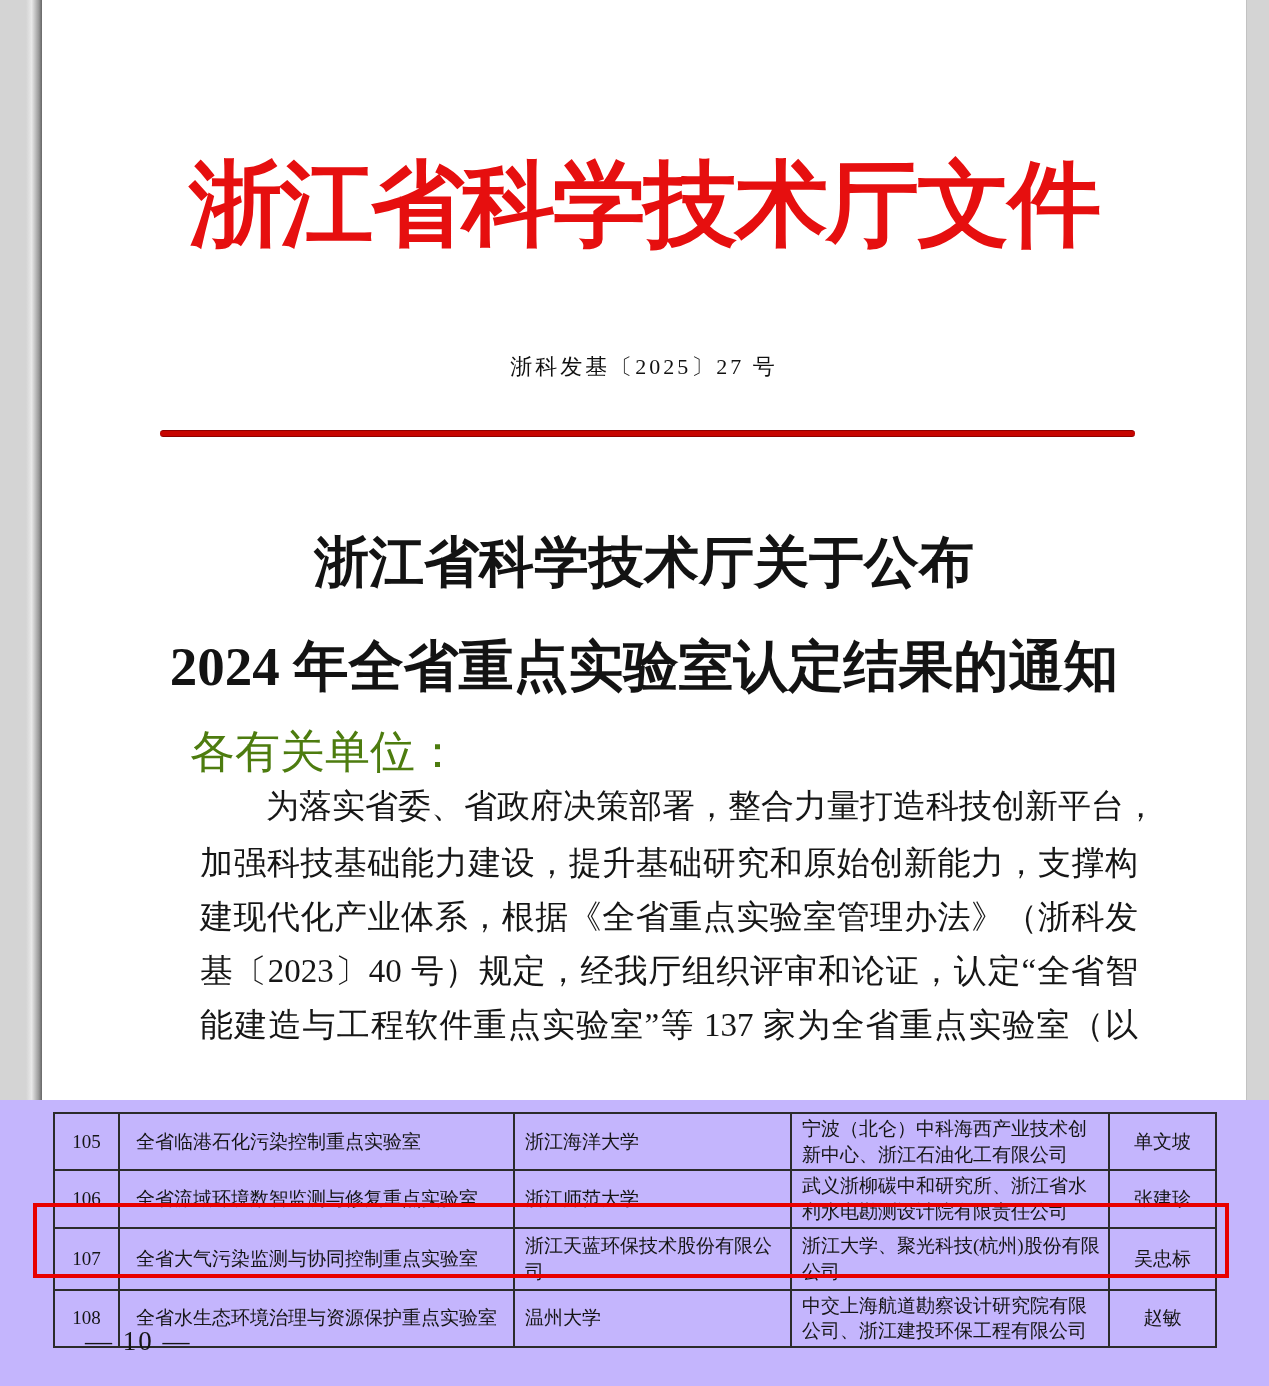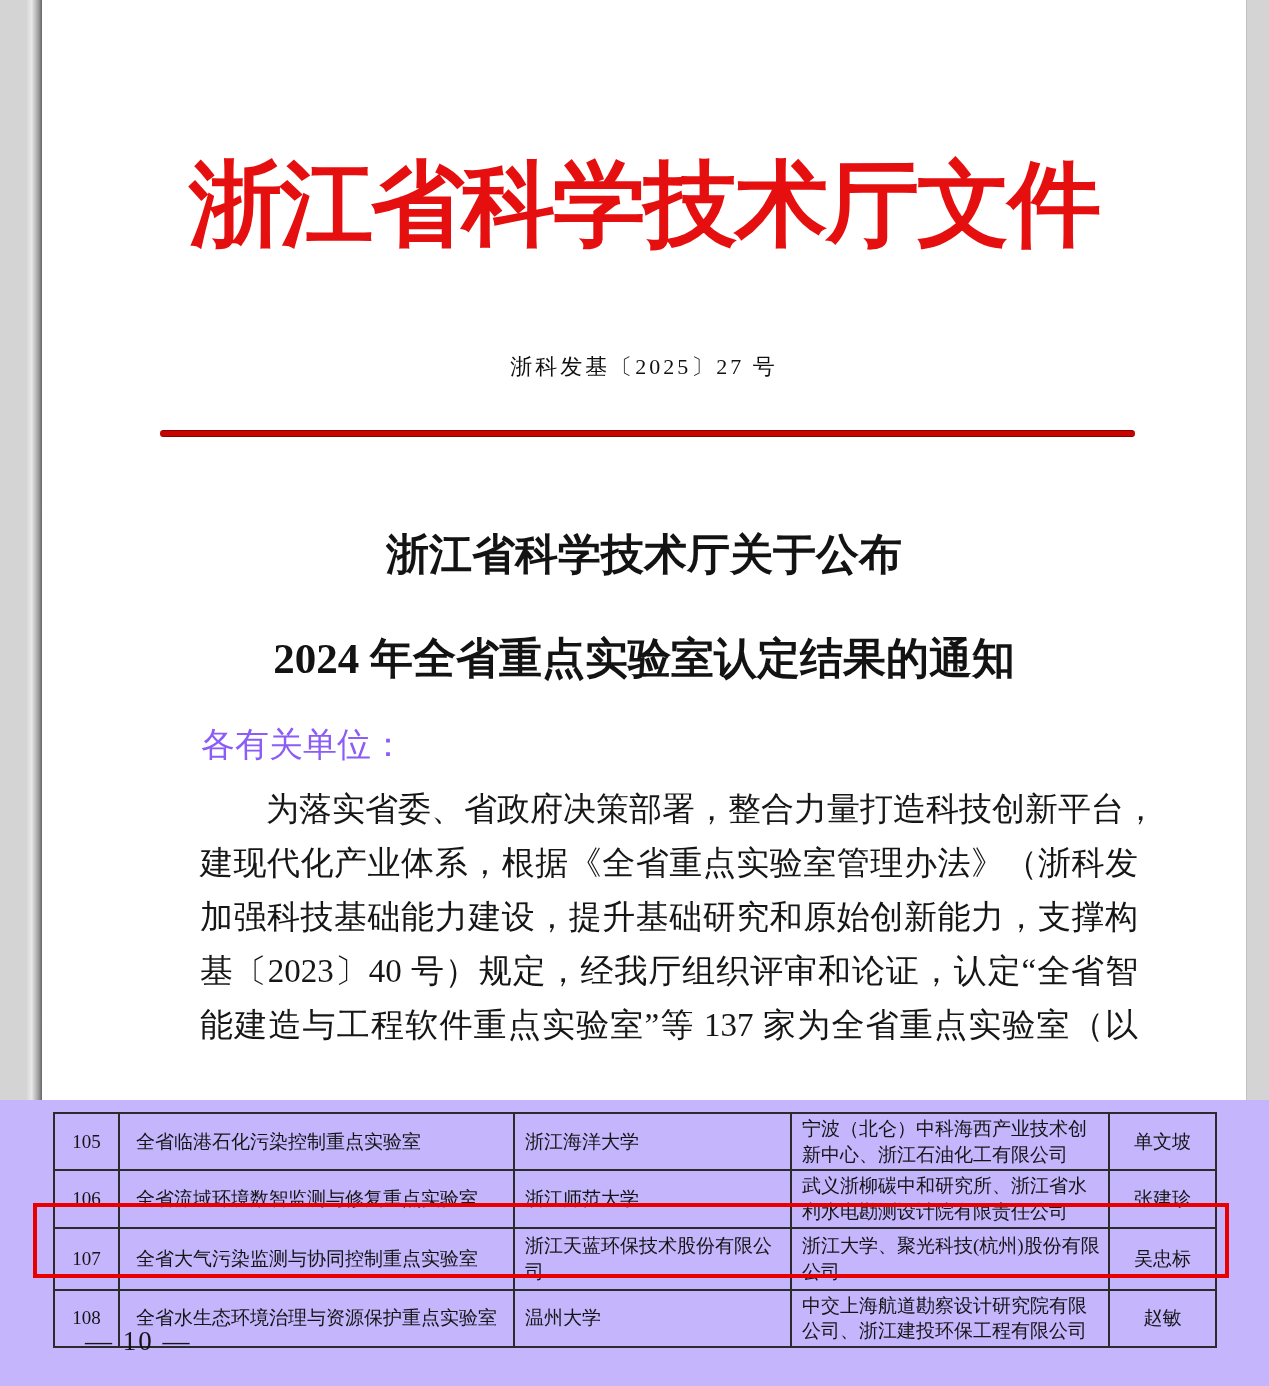--- a/index.html
+++ b/index.html
@@ -63,51 +63,51 @@
     background: #c70500;
     border-top: 1px solid #8e0000;
     border-bottom: 1px solid #8e0000;
     border-radius: 4px;
   }
   .notice-title { 
     position: absolute;
     left: 0;
     width: 100%;
     text-align: center;
-    font-size: 43px;
+    font-size: 55px;
     font-weight: bold;
     color: #131313;
     white-space: nowrap;
   }
   .notice-title.l1 { top: 526px; }
   .notice-title.l2 { top: 630px; }
 
   .salutation {
     position: absolute;
-    left: 159px; top: 722px;
-    font-size: 34px;
-    color: #8b5cf6;
+    left: 148px; top: 722px;
+    font-size: 45px;
+    color: #4d7c0f;
     white-space: nowrap;
   }
   .paragraph {
     position: absolute;
     left: 158px; top: 782px;
     width: 938px;
   }
   .para-line {
     width: 938px;
     height: 54px;
     line-height: 54px;
     font-size: 33px;
     color: #161616;
     text-align: justify;
     text-align-last: justify;
     white-space: nowrap;
   }
-  .para-line.first { text-indent: 66px; }
+  .para-line.first { text-indent: 66px; font-family: Liberation Mono, monospace; }
   .para-line.last  { text-align-last: left; }
 
   
   .bottom-section {
     position: absolute;
     left: 0; top: 1100px;
     width: 1269px; height: 286px;
     background: #c4b5fd;
     z-index: 5;
   }
@@ -174,22 +174,22 @@
 
       <div class="red-separator"></div>
 
       <div class="notice-title l1">浙江省科学技术厅关于公布</div>
       <div class="notice-title l2">2024 年全省重点实验室认定结果的通知</div>
 
       <div class="salutation">各有关单位：</div>
 
       <div class="paragraph">
         <div class="para-line first">为落实省委、省政府决策部署，整合力量打造科技创新平台，</div>
+        <div class="para-line">加强科技基础能力建设，提升基础研究和原始创新能力，支撑构</div>
         <div class="para-line">建现代化产业体系，根据《全省重点实验室管理办法》（浙科发</div>
-        <div class="para-line">加强科技基础能力建设，提升基础研究和原始创新能力，支撑构</div>
         <div class="para-line">基〔2023〕40 号）规定，经我厅组织评审和论证，认定“全省智</div>
         <div class="para-line">能建造与工程软件重点实验室”等 137 家为全省重点实验室（以</div>
       </div>
     </div>
   </div>
 
   <div class="bottom-section">
     <table class="result-table">
       <colgroup>
         <col class="col-no">

